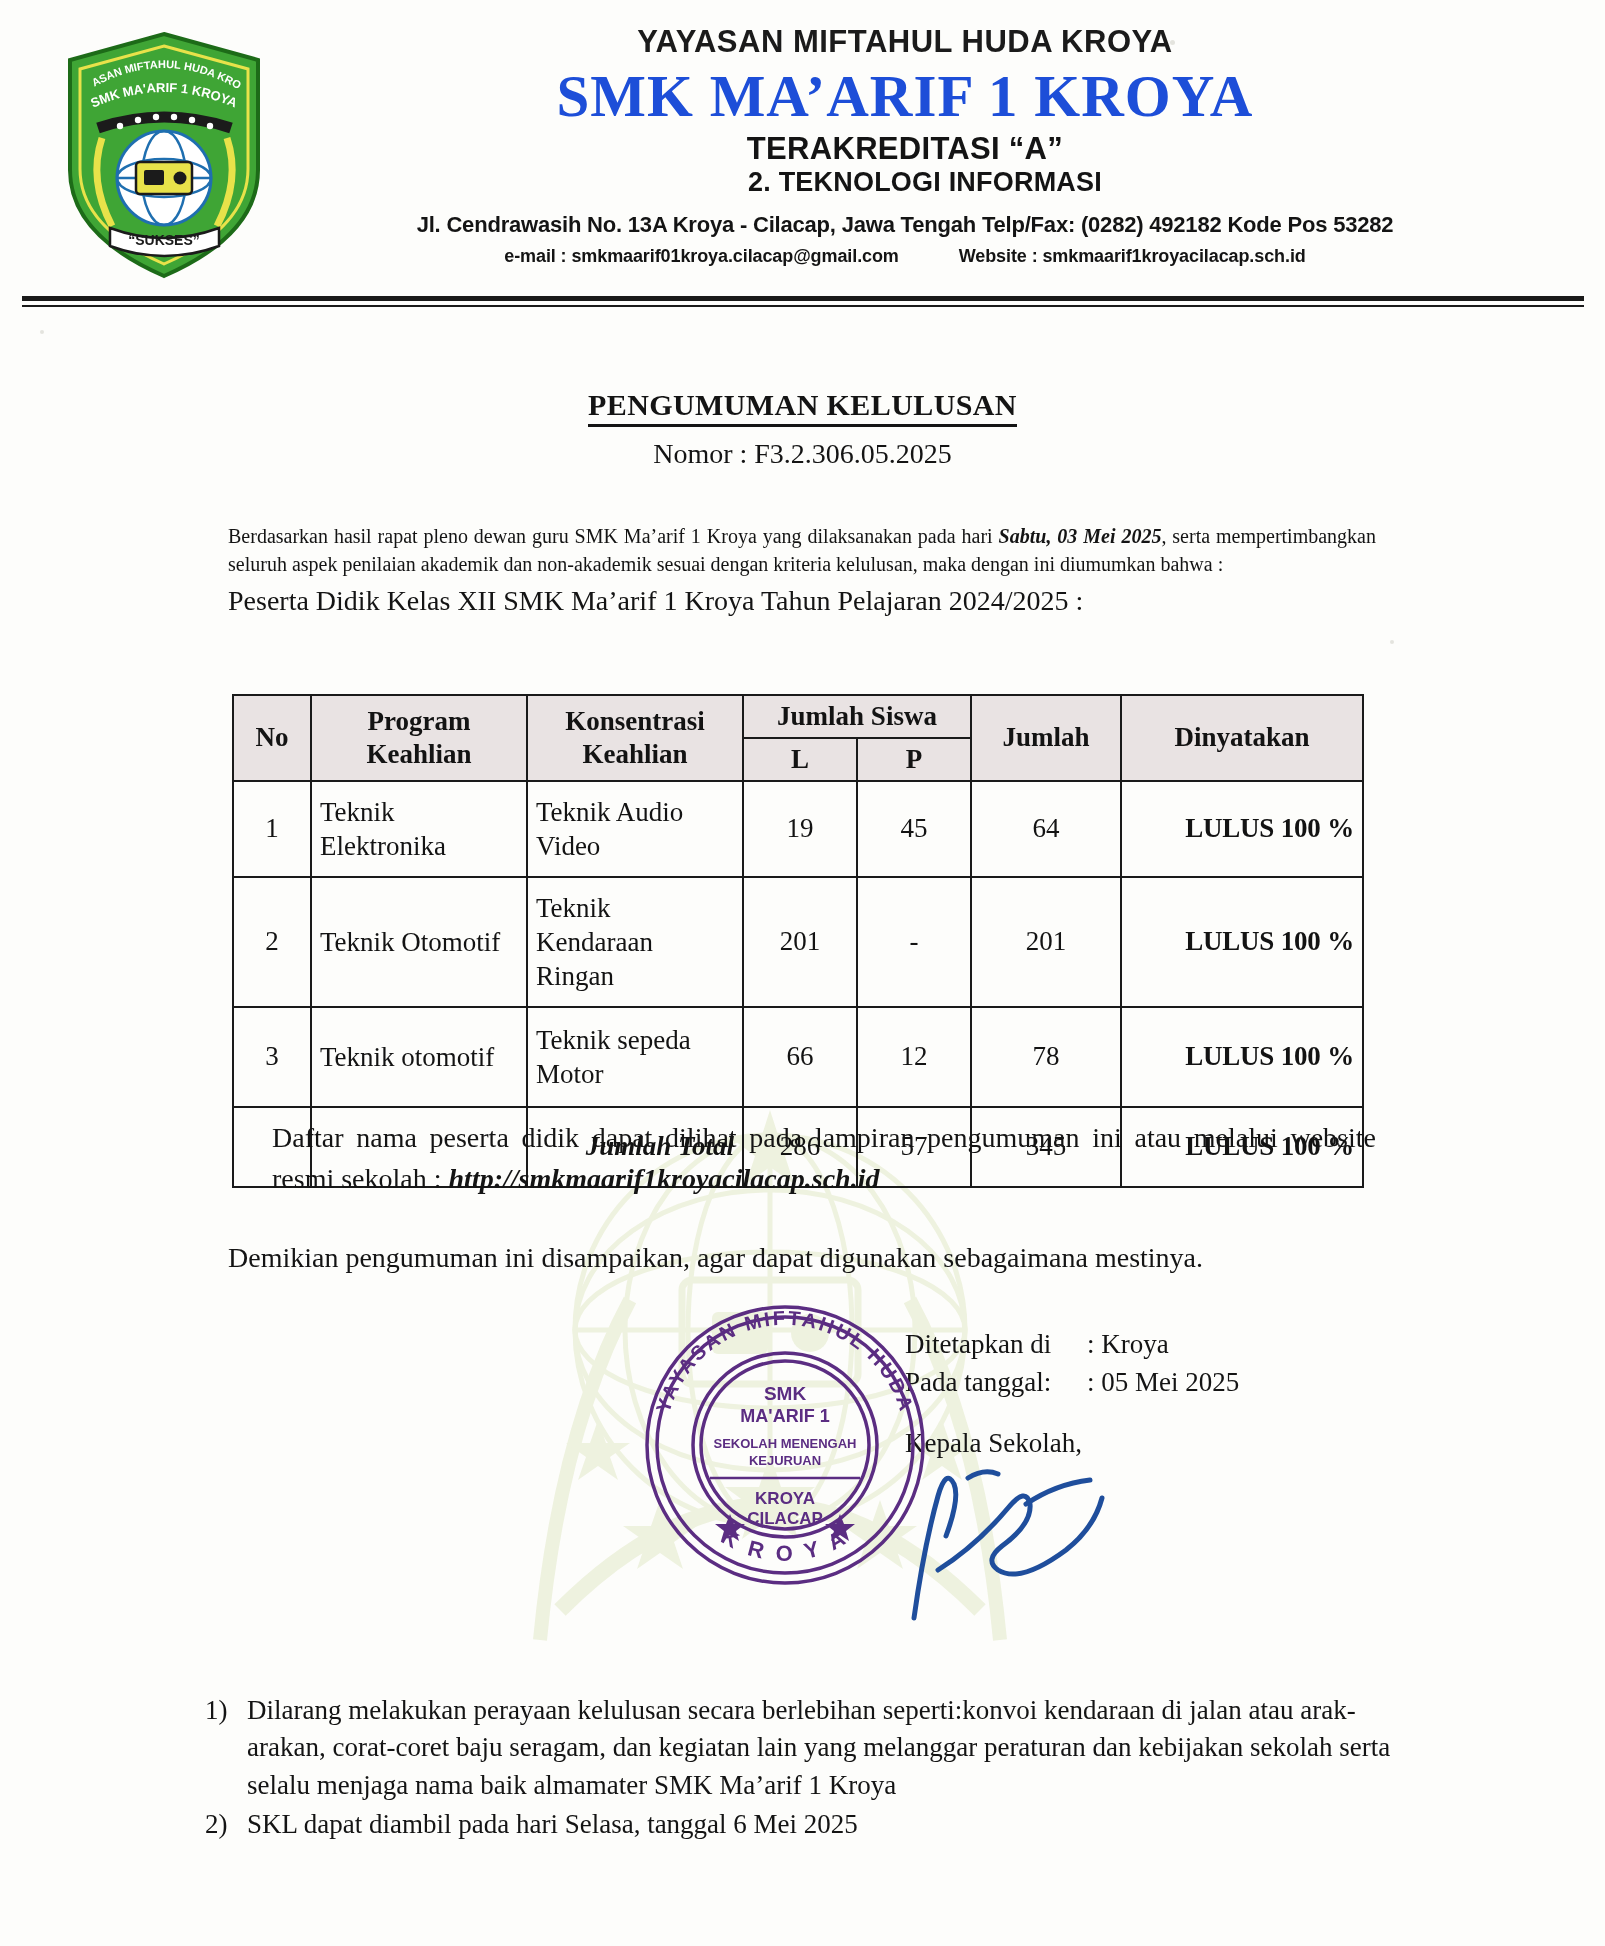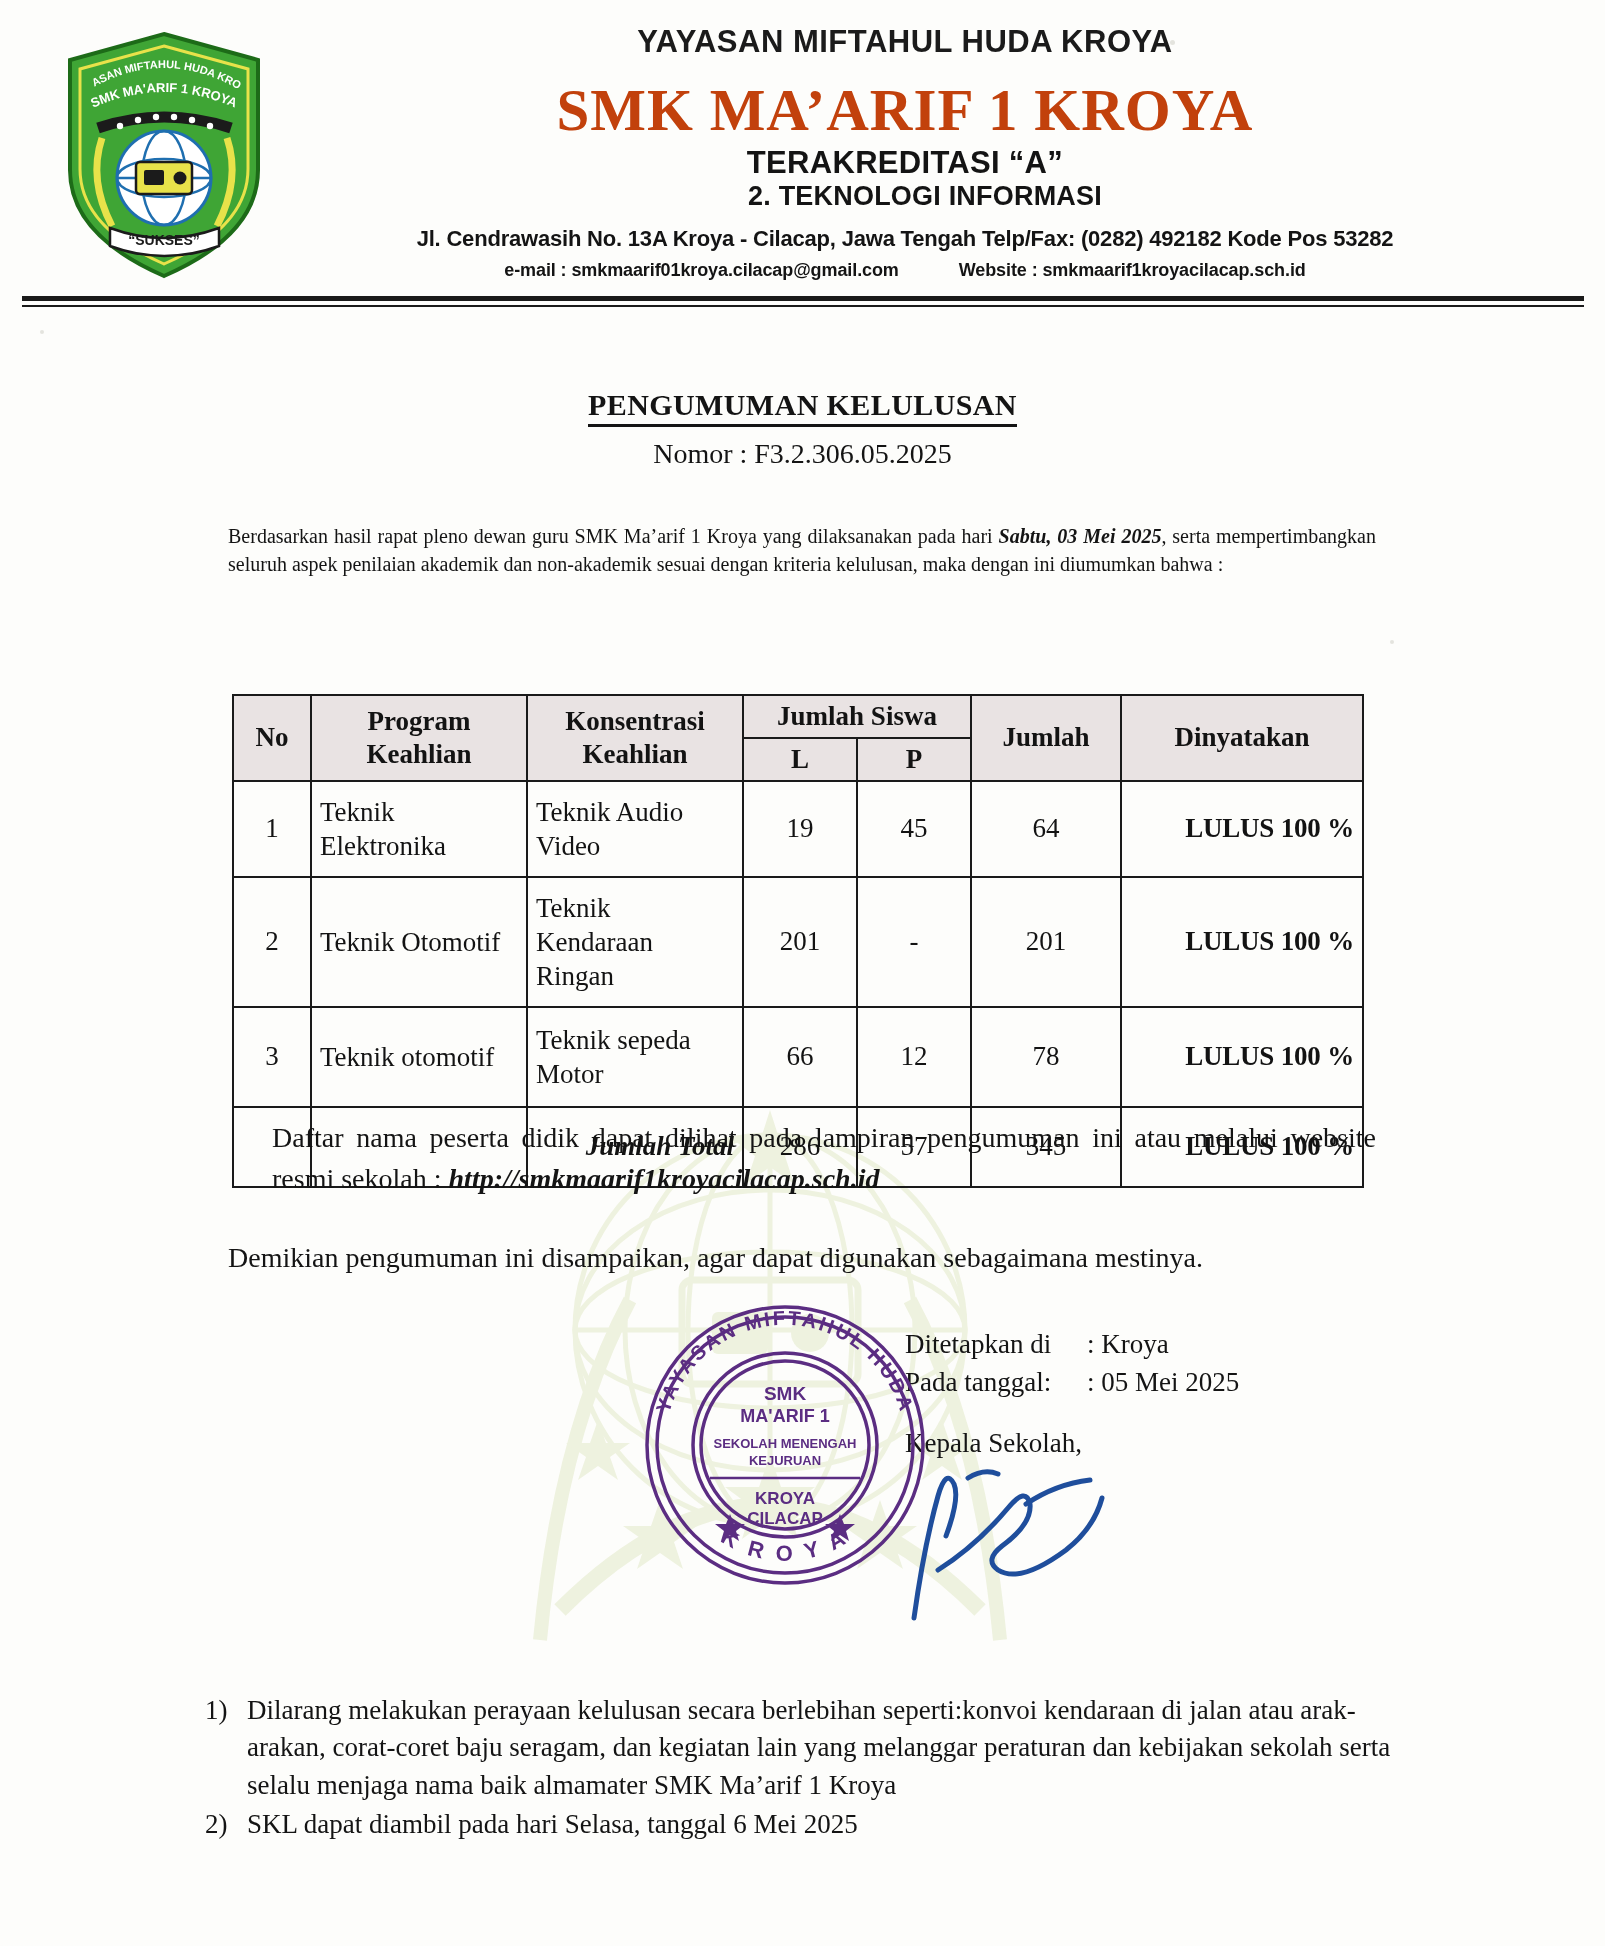--- a/index.html
+++ b/index.html
@@ -63,22 +63,22 @@
     letter-spacing: 0.5px;
     color: #1b1b1b;
     line-height: 1.15;
   }
   .line-smk {
     font-family: "Liberation Serif", serif;
     font-size: 59px;
     font-weight: bold;
     letter-spacing: 1px;
     line-height: 1.1;
-    margin-top: 18px;
-    color: #c2410c;
+    margin-top: 4px;
+    color: #1d4ed8;
   }
   .line-akreditasi {
     font-size: 31px;
     font-weight: bold;
     letter-spacing: 0.3px;
     margin-top: 2px;
     line-height: 1.15;
   }
   .line-bidang {
     font-size: 27px;
@@ -408,20 +408,21 @@
   <div class="rule"></div>
   <div class="rule thin"></div>
 
   <div class="doc-title">
     <span class="t">PENGUMUMAN KELULUSAN</span>
   </div>
   <div class="doc-number">Nomor : F3.2.306.05.2025</div>
 
   <div class="body-block">
     <div class="para"><span>Berdasarkan hasil rapat pleno dewan guru SMK Ma’arif 1 Kroya yang dilaksanakan pada hari </span><span class="bi">Sabtu, 03 Mei 2025</span><span>, serta mempertimbangkan seluruh aspek penilaian akademik dan non-akademik sesuai dengan kriteria kelulusan, maka dengan ini diumumkan bahwa :</span></div>
+    <div class="para-2">Peserta Didik Kelas XII SMK Ma’arif 1 Kroya Tahun Pelajaran 2024/2025 :</div>
   </div>
 
   <div class="table-wrap">
     <table class="main">
       <colgroup>
         <col class="col-no">
           <col class="col-prog">
           <col class="col-kons">
         <col class="col-l">
           <col class="col-p">

